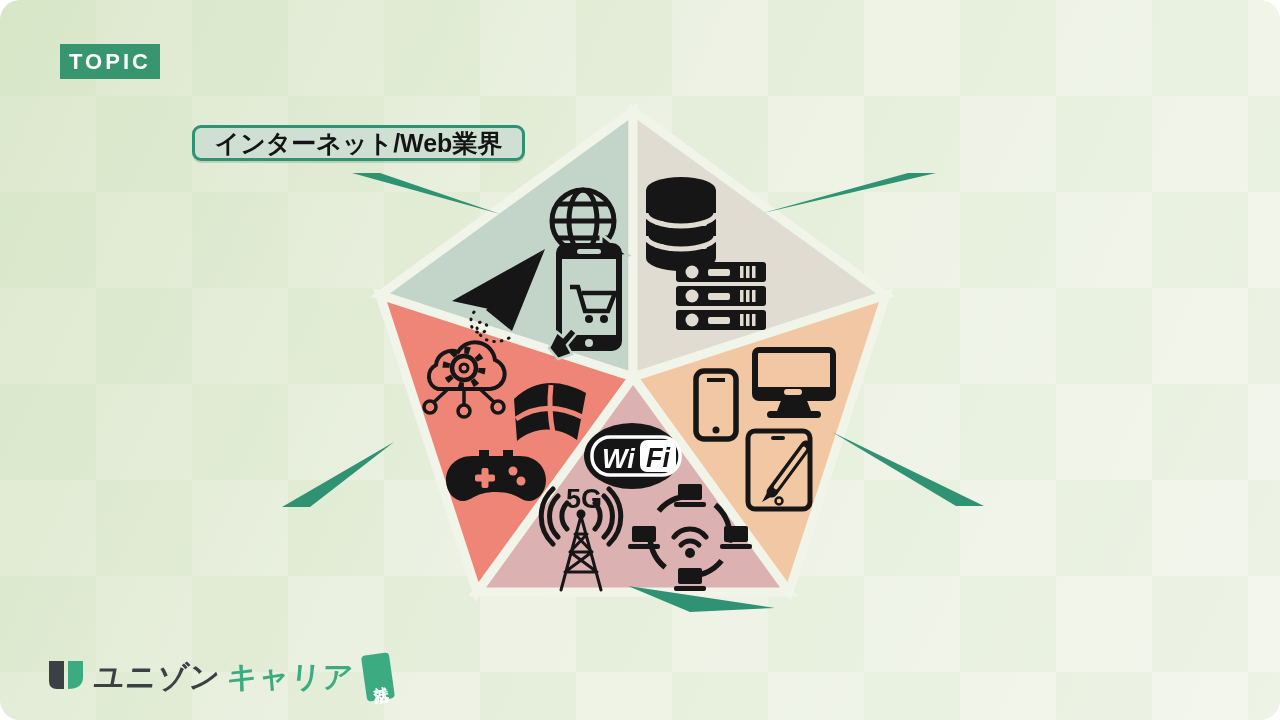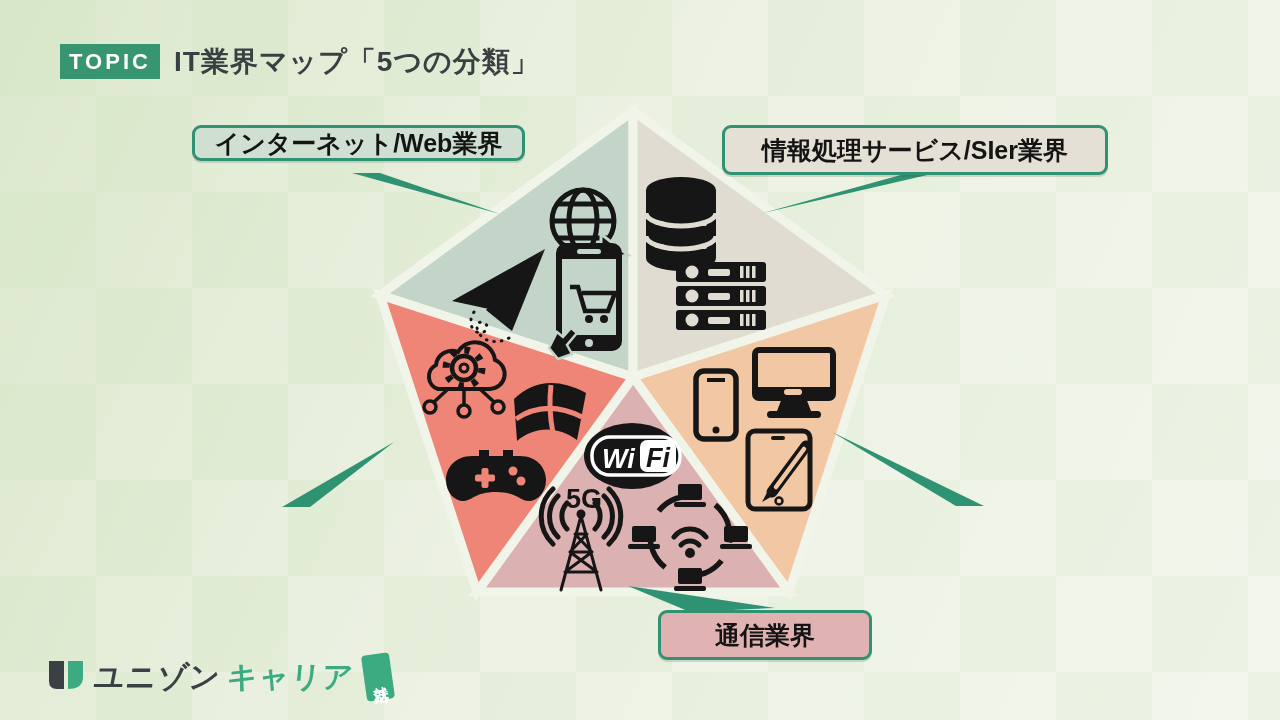--- a/index.html
+++ b/index.html
@@ -2,21 +2,21 @@
 <html><head>
 <meta charset="utf-8">
 <style>
   html,body{margin:0;padding:0;}
   body{font-family:"Liberation Sans","DejaVu Sans",sans-serif;}
   #stage{position:relative;width:1280px;height:720px;overflow:hidden;
     background-color:#e9efdd;
     background-image:
       linear-gradient(115deg, rgba(205,224,185,.55) 0%, rgba(205,224,185,0) 46%, rgba(255,255,255,.30) 100%),
       conic-gradient(#edf2e4 25%, #e5eeda 0 50%, #edf2e4 0 75%, #e5eeda 0);
-    background-size:100% 100%,192px 192px;}
+    background-size:100% 100%,192px 192px;border-radius:20px;}
   .abs{position:absolute;}
   
   #topic-badge{left:60px;top:44px;width:100px;height:35px;background:#37966f;color:#fff;
     font-weight:bold;font-size:22px;letter-spacing:3px;display:flex;align-items:center;justify-content:center;}
   #page-title{left:174px;top:44px;height:35px;display:flex;align-items:center;
     font-weight:bold;font-size:28px;color:#3a3f42;letter-spacing:1px;}
   
   .tag{position:absolute;box-sizing:border-box;border:3px solid #2f9272;border-radius:9px;
     font-weight:bold;font-size:25px;color:#141414;display:flex;align-items:center;justify-content:center;
     box-shadow:0 2px 0 rgba(60,80,60,.18);}
@@ -36,21 +36,20 @@
   svg text{font-family:"Liberation Sans","DejaVu Sans",sans-serif;}
 </style>
 </head>
 <body>
 
 <div id="stage">
 
   <div class="abs" id="topic-badge">
       <span>TOPIC</span>
     </div>
-  <div class="abs" id="page-title">IT業界マップ「5つの分類」</div>
 
   <svg class="abs" style="left:0;top:0" width="1280" height="720" viewBox="0 0 1280 720">
 
     <g stroke="#f1f4e8" stroke-width="9">
       <polygon points="633,377 633,111 380,295" fill="#c3d5c9"></polygon>
       <polygon points="633,377 633,111 886,295" fill="#e1dcd1"></polygon>
       <polygon points="633,377 886,295 789,592" fill="#f1c8a3"></polygon>
       <polygon points="633,377 789,592 477,592" fill="#dcb1b1"></polygon>
       <polygon points="633,377 380,295 477,592" fill="#ef8577"></polygon>
     </g>
@@ -200,22 +199,20 @@
       <rect x="503" y="450" width="10" height="8" fill="#161616"></rect>
       <path d="M472 456 h48 c16 0 26 11 26 24 c0 13 -9 21 -17 21 c-9 0 -12 -9 -33 -9 c-21 0 -24 9 -33 9 c-8 0 -17 -8 -17 -21 c0 -13 10 -24 26 -24 z" fill="#161616"></path>
       <rect x="475" y="474.5" width="20" height="7" rx="2" fill="#ef8577"></rect>
       <rect x="481.5" y="468" width="7" height="20" rx="2" fill="#ef8577"></rect>
       <circle cx="513" cy="471" r="4.5" fill="#ef8577"></circle>
       <circle cx="521" cy="481" r="4.5" fill="#ef8577"></circle>
     </g>
   </svg>
 
   <div class="tag" id="tag-internet">インターネット/Web業界</div>
-  <div class="tag" id="tag-sier">情報処理サービス/SIer業界</div>
-  <div class="tag" id="tag-telecom">通信業界</div>
 
   <div class="abs" id="brand">
     <svg width="44" height="40" viewBox="0 0 44 40">
       <path d="M5 4 h15 v28 h-7 q-8 0 -8 -8 z" fill="#3b4045"></path>
       <path d="M24 4 h15 v16 q0 12 -15 12 z" fill="#3cab82"></path>
     </svg>
     <span class="brand-text" id="brand-dark">ユニゾン</span>
     <span class="brand-text" id="brand-green">キャリア</span>
     <span id="brand-badge">就活</span>
   </div>

